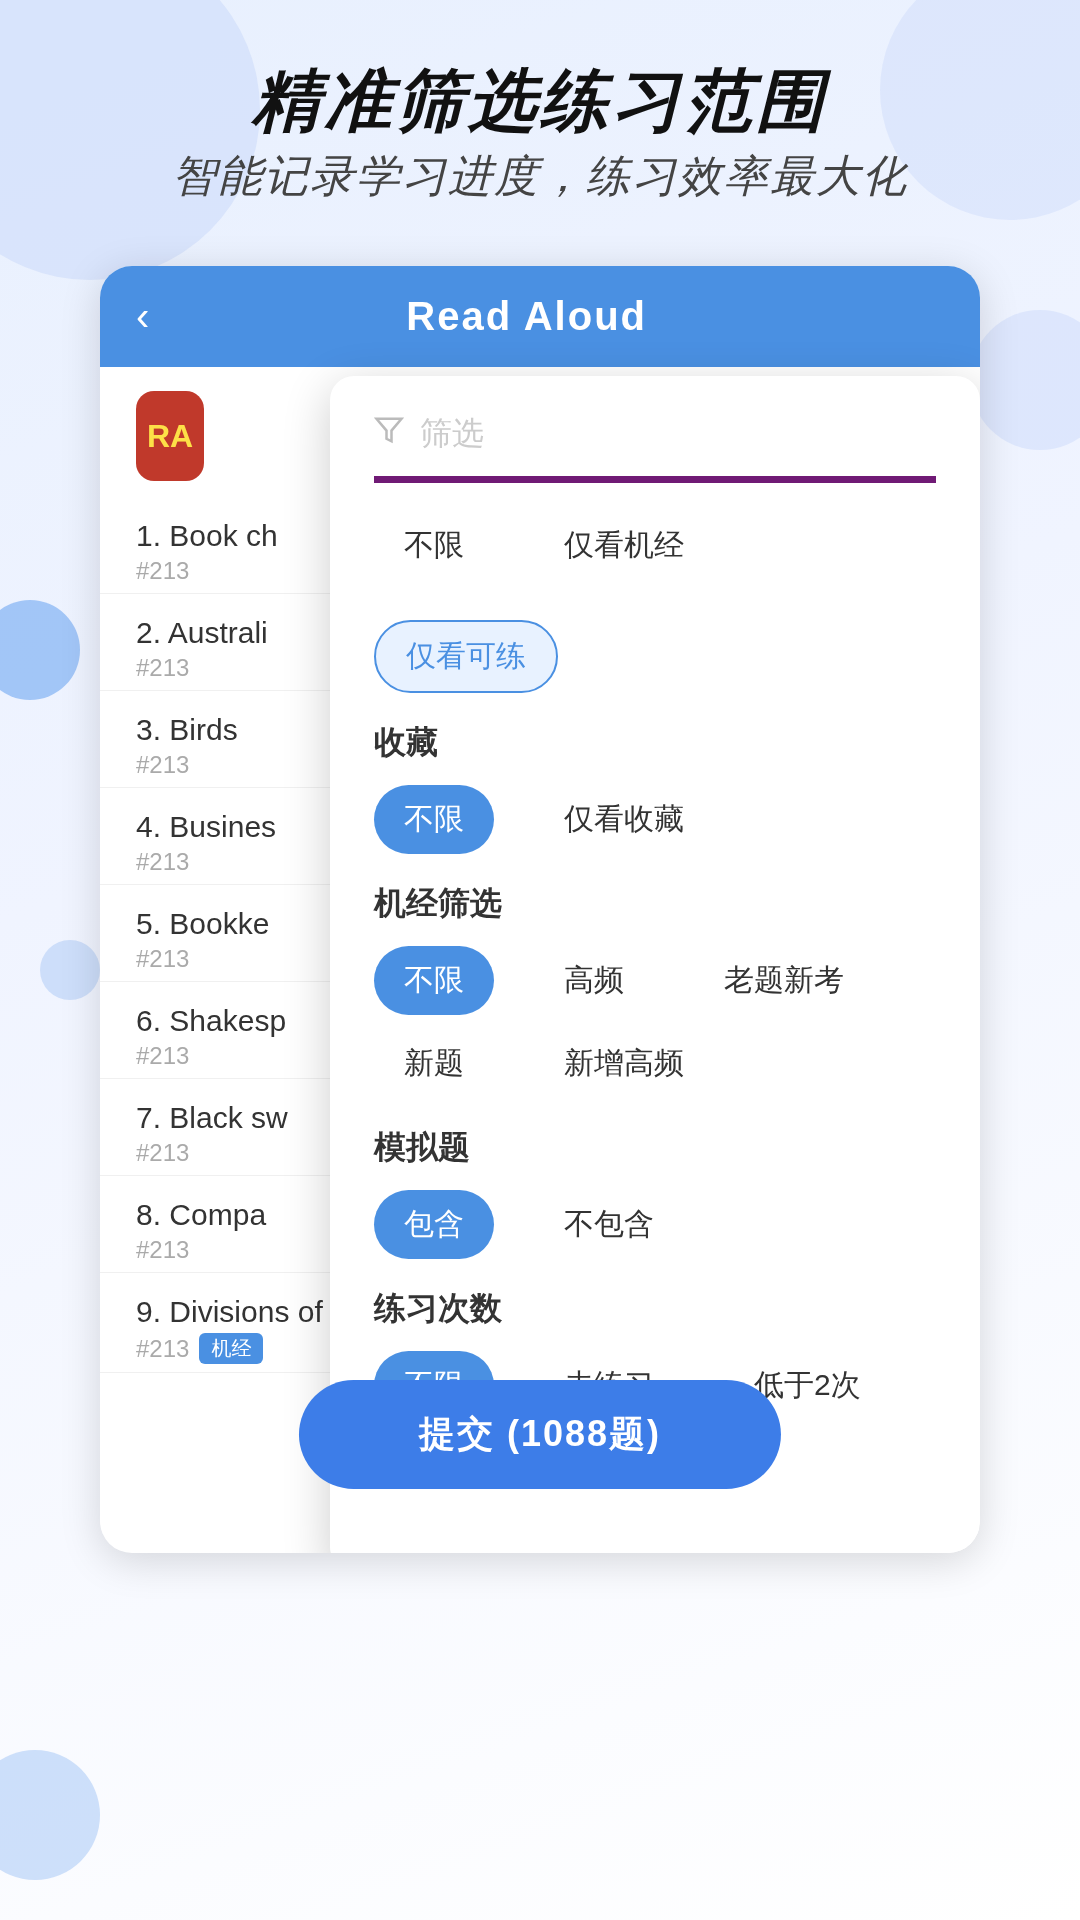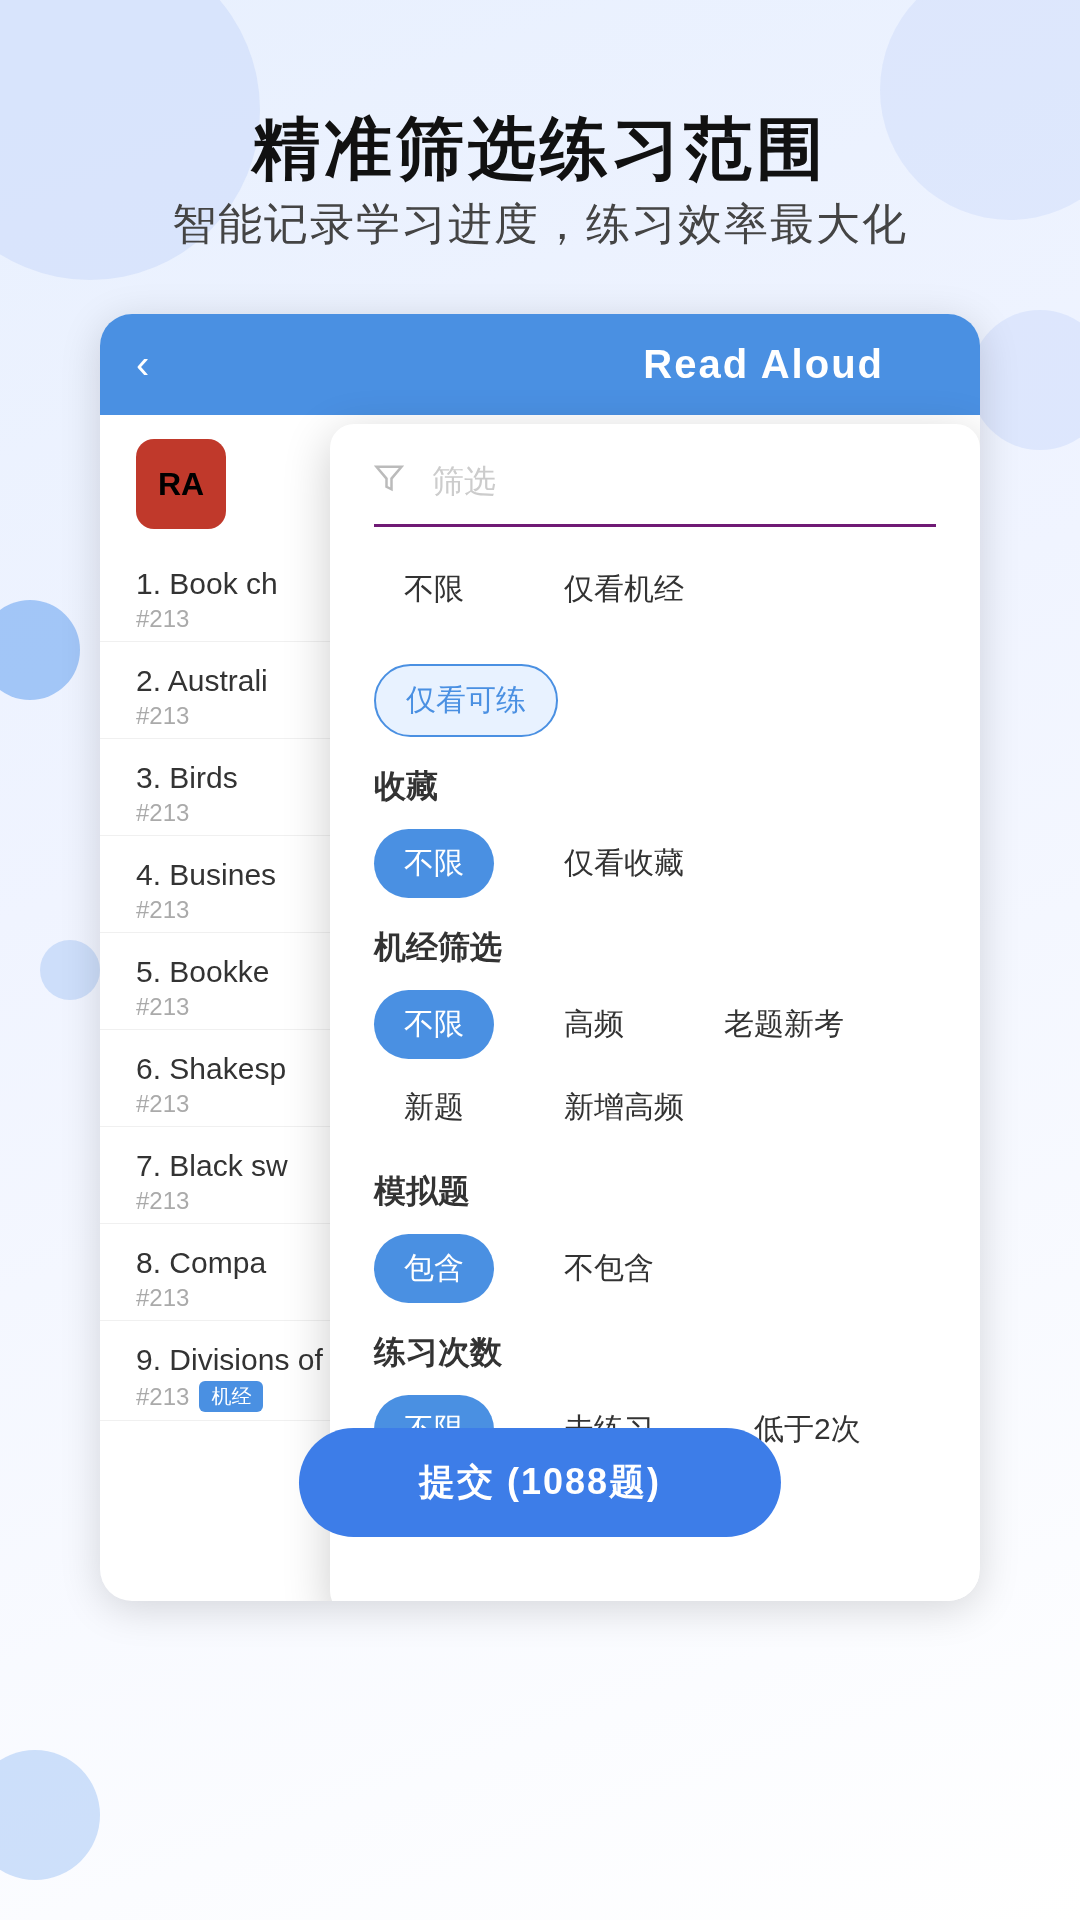--- a/index.html
+++ b/index.html
@@ -64,24 +64,25 @@
       bottom: 40px;
       left: -30px;
       width: 130px;
       height: 130px;
       border-radius: 50%;
       background: rgba(160, 195, 245, 0.5);
     }
 
     
     .header-section {
-      padding-top: 104px;
+      padding-top: 56px;
       text-align: center;
       position: relative;
       z-index: 2;
+      font-style: italic;
     }
     .main-title {
       font-size: 68px;
       font-weight: 900;
       color: #111;
       letter-spacing: 4px;
     }
     .sub-title {
       font-size: 44px;
       font-weight: 400;
@@ -116,38 +117,38 @@
       position: relative;
     }
     .app-header-back {
       color: #fff;
       font-size: 40px;
       cursor: pointer;
       margin-right: 20px;
     }
     .app-header-title {
       flex: 1;
-      text-align: right;
+      text-align: center;
       color: #fff;
       font-size: 40px;
       font-weight: 700;
       letter-spacing: 2px;
       margin-right: 60px;
     }
 
     
     .ra-icon {
-      width: 90px;
+      width: 68px;
       height: 90px;
       background: #c0392b;
       border-radius: 18px;
       display: flex;
       align-items: center;
       justify-content: center;
-      color: #000000;
+      color: #fde047;
       font-size: 32px;
       font-weight: 700;
       margin: 24px 0 0 36px;
     }
 
     
     .list-area {
       padding: 16px 0 20px;
     }
     .list-item {
@@ -185,24 +186,24 @@
       border-radius: 24px;
       box-shadow: 0 12px 48px rgba(0,0,0,0.2);
       z-index: 10;
       padding: 36px 44px 40px;
     }
 
     
     .filter-search-row {
       display: flex;
       align-items: center;
-      border-bottom: 3px solid #701a75;
+      border-bottom: 7px solid #701a75;
       padding-bottom: 20px;
       margin-bottom: 28px;
-      gap: 28px;
+      gap: 16px;
     }
     .filter-icon-svg {
       color: #bbb;
       font-size: 32px;
     }
     .filter-search-placeholder {
       font-size: 32px;
       color: #ccc;
     }
 

